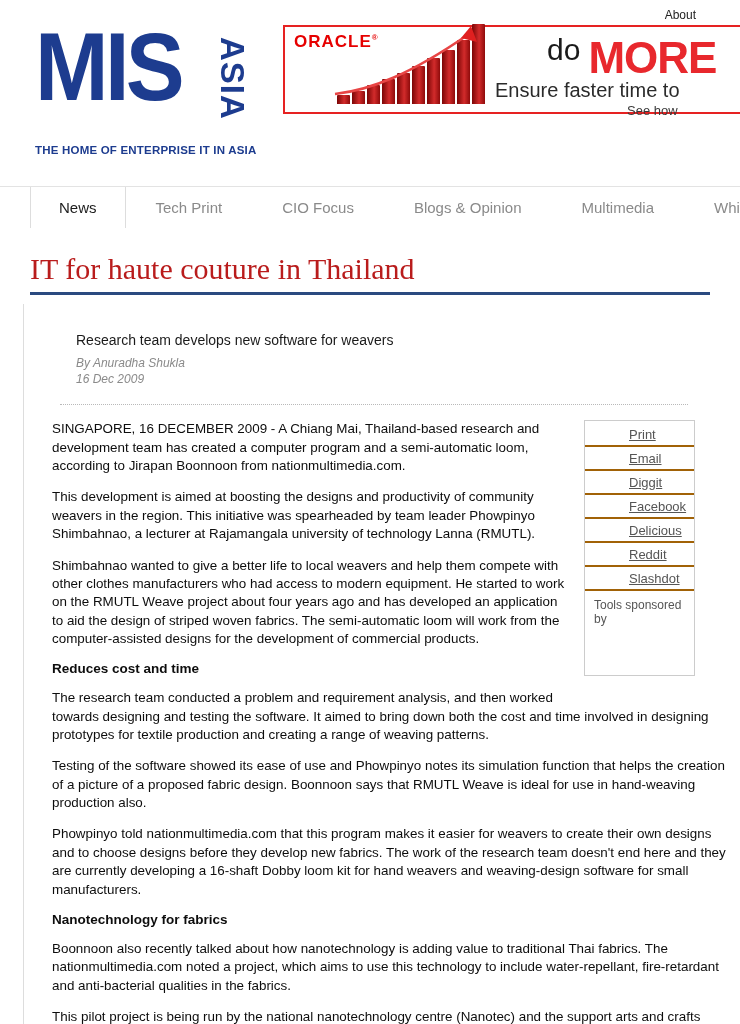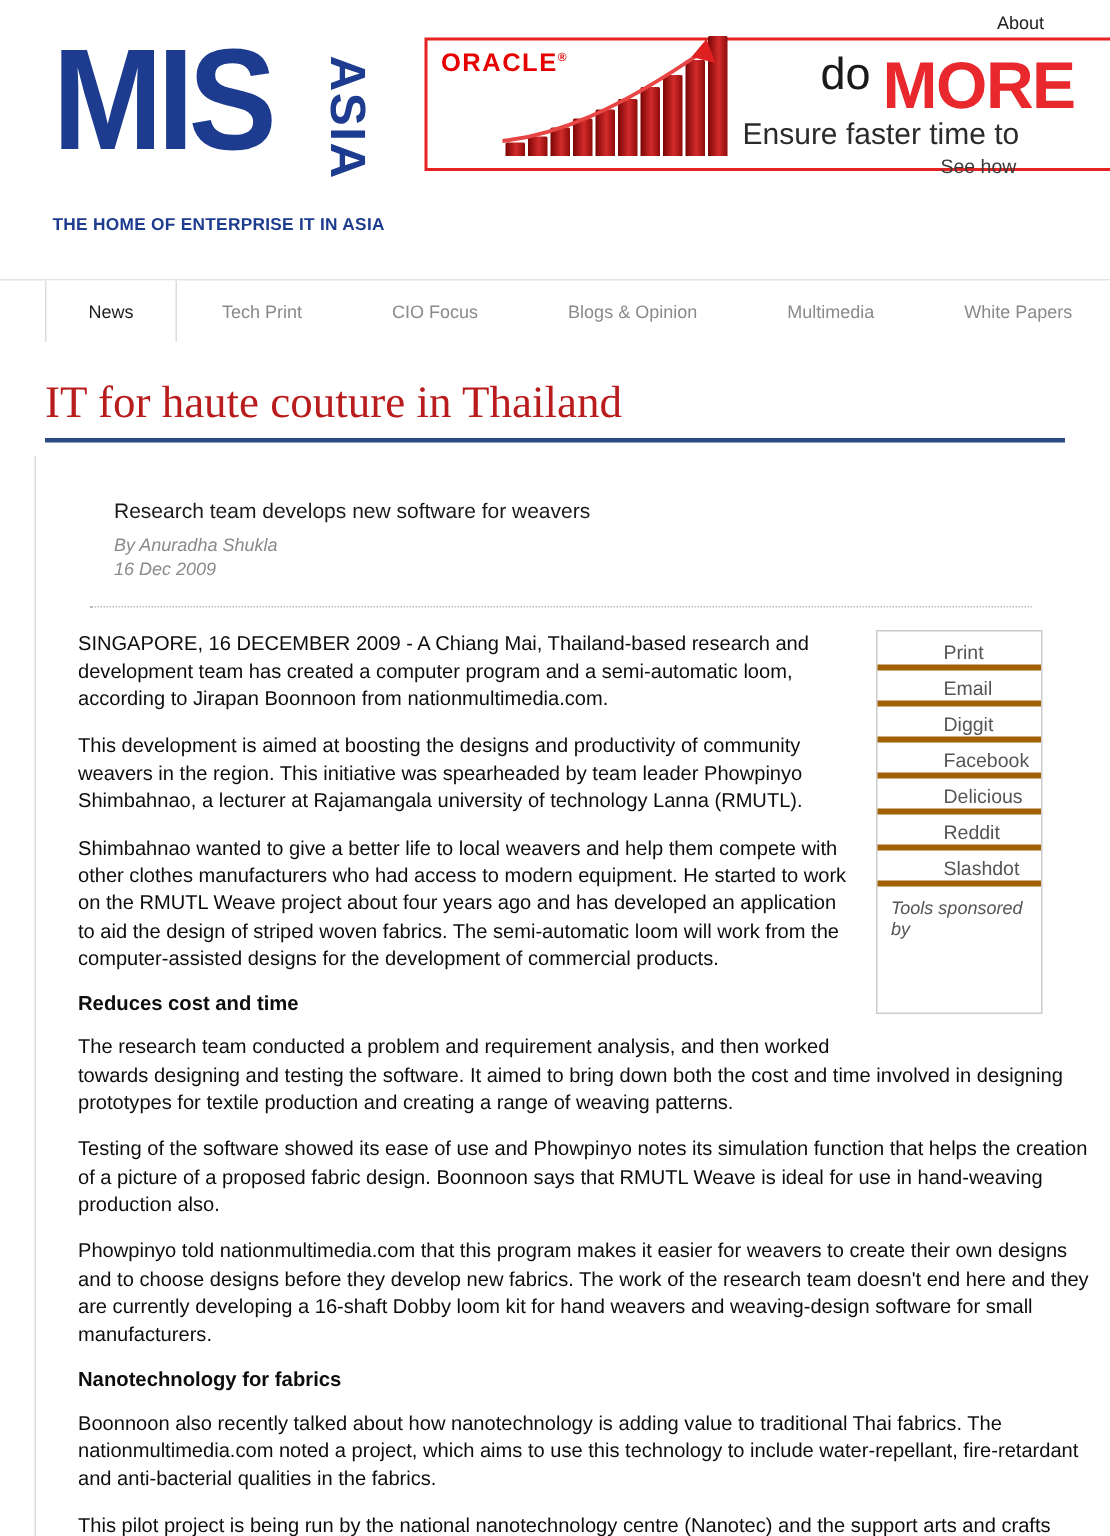--- a/index.html
+++ b/index.html
@@ -29,42 +29,42 @@
   .banner-chart .bar { width:13px; background:linear-gradient(90deg,#7a0505,#d22b2b 55%,#8f0b0b); border-radius:1px 1px 0 0; }
   .banner-arrow { position:absolute; left:46px; bottom:12px; }
   .banner-line1 { position:absolute; left:262px; top:6px; display:flex; align-items:flex-start; white-space:nowrap; }
   .banner-line1 .do { font-size:30px; color:#1a1a1a; margin-right:8px; }
   .banner-line1 .more { font-size:44px; font-weight:bold; color:#e8282d; letter-spacing:-1px; }
   .banner-line2 { position:absolute; left:210px; top:52px; font-size:20px; color:#2b2b2b; white-space:nowrap; }
   .banner-line3 { position:absolute; left:342px; top:76px; font-size:13px; color:#3a3a3a; white-space:nowrap; }
 
   
   .nav { display:flex; border-top:1px solid #e3e3e3; height:42px; background:#fff; padding-left:30px; }
-  .nav-item { line-height:42px; padding:0 30px; font-size:12px; color:#8a8a8a; cursor:pointer; white-space:nowrap; }
+  .nav-item { line-height:42px; padding:0 30px; font-size:15px; color:#8a8a8a; cursor:pointer; white-space:nowrap; }
   .nav-item.active { color:#1c1c1c; border-left:1px solid #ddd; border-right:1px solid #ddd; padding:0 28px; background:#fff; }
 
   
   .title-wrap { margin:24px 30px 0 30px; }
   .page-title { font-family:"Liberation Serif", serif; font-weight:500; font-size:30px; color:#b91c1c; }
   .title-rule { height:3px; background:#2a4a80; margin-top:6px; width:680px; }
 
   
   .content { margin-left:23px; margin-top:9px; border-left:1px solid #ddd; border-bottom:1px solid #ddd;
              padding:28px 4px 26px 28px; min-height:668px; width:717px; }
   .article-head { margin-left:24px; }
   .article-subtitle { font-size:14px; color:#1a1a1a; margin-bottom:7px; }
   .article-byline, .article-date { font-size:12px; font-style:italic; color:#8a8a8a; line-height:1.35; }
   .dotted-divider { border:none; border-top:1px dotted #b9b9b9; margin:17px 48px 15px 8px; }
 
   
   .share-box { float:right; width:111px; border:1px solid #ccc; background:#fff;
                margin:0 41px 14px 18px; min-height:256px; padding-top:2px; }
   .share-item { height:24px; line-height:24px; padding-left:44px; font-size:13px; color:#555;
-                border-bottom:4px solid #a16207; cursor:pointer; }
-  .share-footer { padding:7px 4px 0 9px; font-size:12px; color:#555;font-style:italic; }
+                border-bottom:2px solid #a16207; cursor:pointer;text-decoration:underline; }
+  .share-footer { padding:7px 4px 0 9px; font-size:12px; color:#555; }
 
   .article-body p { font-size:13.4px; line-height:1.37; color:#0d0d0d; margin-bottom:13px; padding-right:8px; }
   .article-body h3 { font-size:13.5px; font-weight:bold; color:#0d0d0d; margin:2px 0 13px; }
 </style>
 </head>
 <body>
 
 <div class="header">
   <span class="about-link">About</span>
 

